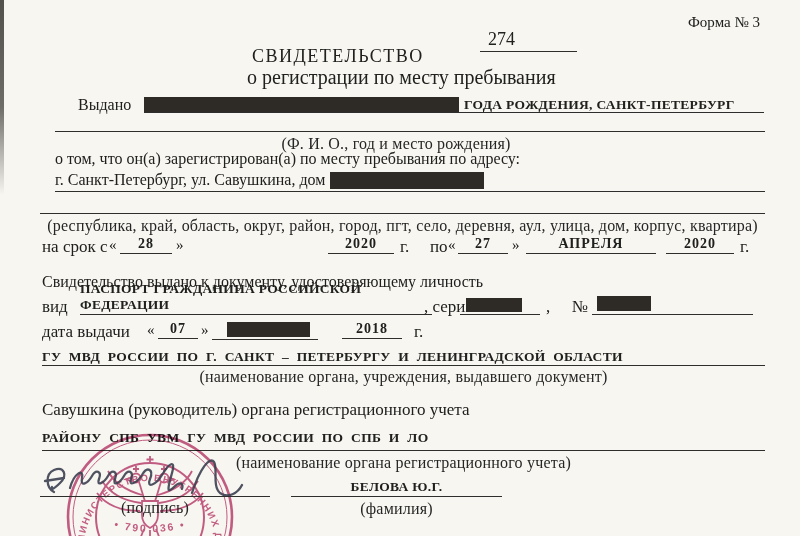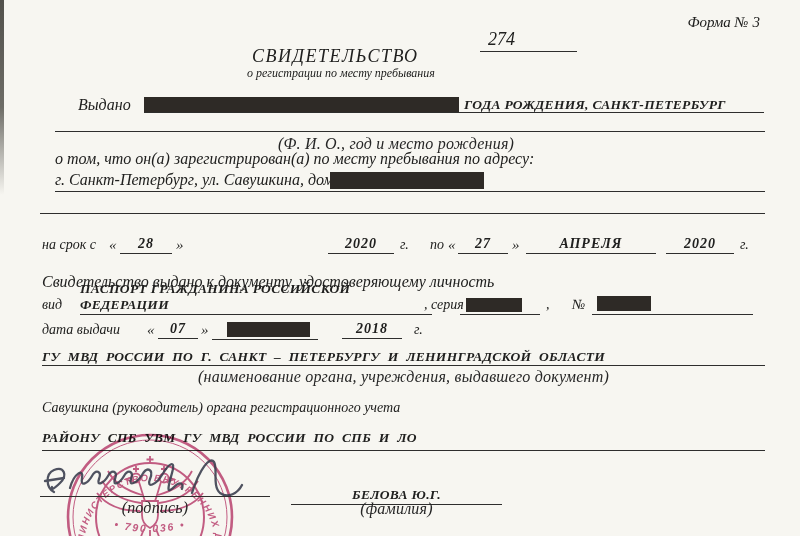--- a/index.html
+++ b/index.html
@@ -1,38 +1,37 @@
 <!DOCTYPE html>
 <html style="--paper: #f7f6f1; --ink: #20201f; --redaction: #2e2a26; --stamp: #c4517f; --signature: #3c4150;"><head>
 <meta charset="utf-8">
 <style>
   html,body{margin:0;padding:0;background:#e9e8e4;}
   .page{
     position:relative;width:800px;height:536px;overflow:hidden;
     background:var(--paper,#f7f6f1);
     font-family:"Liberation Serif", serif;
     color:var(--ink,#20201f);
-    font-style:italic;
   }
   .abs{position:absolute;white-space:nowrap;}
-  .lbl{font-size:14px;}
+  .lbl{font-size:17px;}
   .big{font-size:16px;}
   .cap{position:absolute;font-size:16px;color:#262626;text-align:center;letter-spacing:.2px;}
   .rule{position:absolute;height:1.3px;background:#2e2e2d;}
   .cell{
     position:absolute;display:flex;align-items:flex-end;justify-content:center;
     border-bottom:1.3px solid #2e2e2d;padding-bottom:1px;box-sizing:border-box;
   }
   .typed{font-weight:bold;font-size:13.5px;letter-spacing:.3px;}
   .typed-sp{font-weight:bold;font-size:13.5px;letter-spacing:.3px;word-spacing:4px;}
   .num{font-weight:bold;font-size:14px;letter-spacing:1px;}
   .redact{position:absolute;background:var(--redaction,#2e2a26);}
   .quote{font-size:15px;}
   .title{font-size:18px;letter-spacing:1.5px;}
-  .subtitle{font-size:12px;text-align:center;}
+  .subtitle{font-size:20px;text-align:center;}
   .edge{position:absolute;left:0;top:0;width:4px;height:195px;
     background:linear-gradient(180deg,#35342f 0%,#55544e 55%,rgba(120,118,110,0) 100%);opacity:.85;}
   .stamp-svg{position:absolute;left:62px;top:433px;filter:blur(.45px);opacity:.92;mix-blend-mode:multiply;}
   .sig-svg{position:absolute;left:40px;top:448px;filter:blur(.25px);}
   .stamp-stroke{stroke:var(--stamp,#c4517f);fill:none;}
   .stamp-text{fill:var(--stamp,#c4517f);font-family:"Liberation Sans",sans-serif;font-weight:bold;}
   .sig-stroke{stroke:var(--signature,#3c4150);fill:none;stroke-linecap:round;stroke-linejoin:round;}
 </style>
 </head>
 <body>
@@ -52,20 +51,21 @@
   <div class="abs typed" style="left:464px;top:97px;">ГОДА РОЖДЕНИЯ, САНКТ-ПЕТЕРБУРГ</div>
   <div class="rule" style="left:55px;top:131px;width:710px;"></div>
   <div class="cap" style="left:200px;top:135px;width:392px;">(Ф. И. О., год и место рождения)</div>
 
   <div class="abs big" style="left:55px;top:171px;">г. Санкт-Петербург, ул. Савушкина, дом</div>
 
   <div class="abs big" style="left:55px;top:150px;">о том, что он(а) зарегистрирован(а) по месту пребывания по адресу:</div>
   <div class="redact" style="left:330px;top:172px;width:154px;height:17px;"></div>
   <div class="rule" style="left:55px;top:191px;width:710px;"></div>
   <div class="rule" style="left:40px;top:213px;width:725px;"></div>
+  <div class="cap" style="left:40px;top:217px;width:725px;">(республика, край, область, округ, район, город, пгт, село, деревня, аул, улица, дом, корпус, квартира)</div>
 
   <div class="abs lbl" style="left:42px;top:237px;">на срок с</div>
   <div class="abs quote" style="left:109px;top:237px;">«</div>
   <div class="cell num" style="left:120px;top:237px;width:52px;height:17px;">28</div>
   <div class="abs quote" style="left:176px;top:237px;">»</div>
   <div class="cell num" style="left:328px;top:237px;width:66px;height:17px;">2020</div>
   <div class="abs lbl" style="left:400px;top:237px;">г.</div>
   <div class="abs lbl" style="left:430px;top:237px;">по</div>
   <div class="abs quote" style="left:448px;top:237px;">«</div>
   <div class="cell num" style="left:458px;top:237px;width:50px;height:17px;">27</div>
@@ -95,20 +95,21 @@
   <div class="cell num" style="left:342px;top:322px;width:60px;height:17px;">2018</div>
   <div class="abs lbl" style="left:414px;top:322px;">г.</div>
 
   <div class="abs typed-sp" style="left:42px;top:349px;">ГУ  МВД  РОССИИ  ПО  Г. САНКТ – ПЕТЕРБУРГУ  И  ЛЕНИНГРАДСКОЙ  ОБЛАСТИ</div>
   <div class="rule" style="left:42px;top:365px;width:723px;"></div>
   <div class="cap" style="left:42px;top:368px;width:723px;">(наименование органа, учреждения, выдавшего документ)</div>
 
   <div class="abs lbl" style="left:42px;top:400px;">Савушкина (руководитель) органа регистрационного учета</div>
   <div class="abs typed-sp" style="left:42px;top:430px;">РАЙОНУ СПБ УВМ  ГУ  МВД РОССИИ  ПО СПБ  И  ЛО</div>
   <div class="rule" style="left:42px;top:450px;width:723px;"></div>
+  <div class="cap" style="left:42px;top:454px;width:723px;">(наименование органа регистрационного учета)</div>
 
   <svg class="stamp-svg" width="176" height="103" viewBox="0 0 176 103">
     <defs>
       <path id="ringTop" d="M 22,114 A 66,66 0 1 1 154,114"></path>
       <path id="numArc" d="M 50,94 Q 88,104 126,94"></path>
     </defs>
     <circle cx="88" cy="84" r="82" class="stamp-stroke" stroke-width="2.6"></circle>
     <circle cx="88" cy="84" r="77" class="stamp-stroke" stroke-width="1"></circle>
     <circle cx="88" cy="84" r="54" class="stamp-stroke" stroke-width="2"></circle>
     <text class="stamp-text" style="font-size:9.5px;letter-spacing:1.6px;">
@@ -149,16 +150,16 @@
       <path d="M 14,44 C 6,40 5,26 14,22 C 24,18 28,27 20,35 C 14,41 10,43 12,39"></path>
       <path d="M 5,33 L 24,30"></path>
       <path d="M 30,40 C 34,25 44,20 42,30 C 40,40 48,35 52,28 C 56,21 62,23 59,31 C 56,39 64,35 68,28 C 72,21 78,23 75,31 C 72,39 80,35 84,28 C 88,21 94,23 91,31 C 88,39 97,35 102,27 C 107,18 114,21 110,31 C 106,41 116,37 122,27 C 129,15 136,11 132,25 C 128,39 126,47 134,39 C 140,33 144,35 142,41"></path>
       <path d="M 152,45 C 160,20 170,8 174,14 C 178,20 172,38 180,45 C 188,51 198,45 202,37"></path>
     </g>
   </svg>
 
   <div class="rule" style="left:40px;top:496px;width:230px;"></div>
   <div class="cap" style="left:40px;top:499px;width:230px;">(подпись)</div>
 
-  <div class="cell typed" style="left:291px;top:480px;width:211px;height:17px;margin-top:8px;">БЕЛОВА  Ю.Г.</div>
+  <div class="cell typed" style="left:291px;top:480px;width:211px;height:17px;">БЕЛОВА  Ю.Г.</div>
   <div class="cap" style="left:291px;top:500px;width:211px;">(фамилия)</div>
 
 </div>
 
 </body></html>

